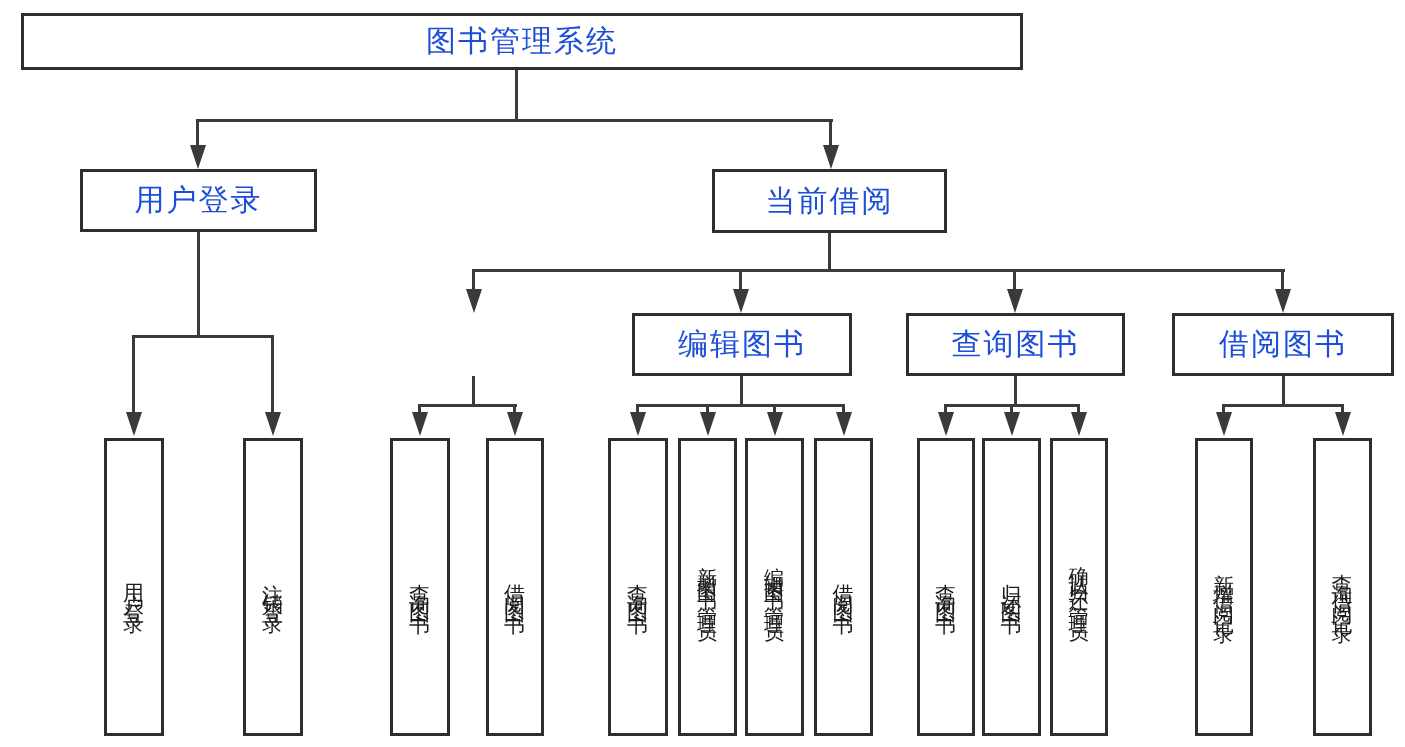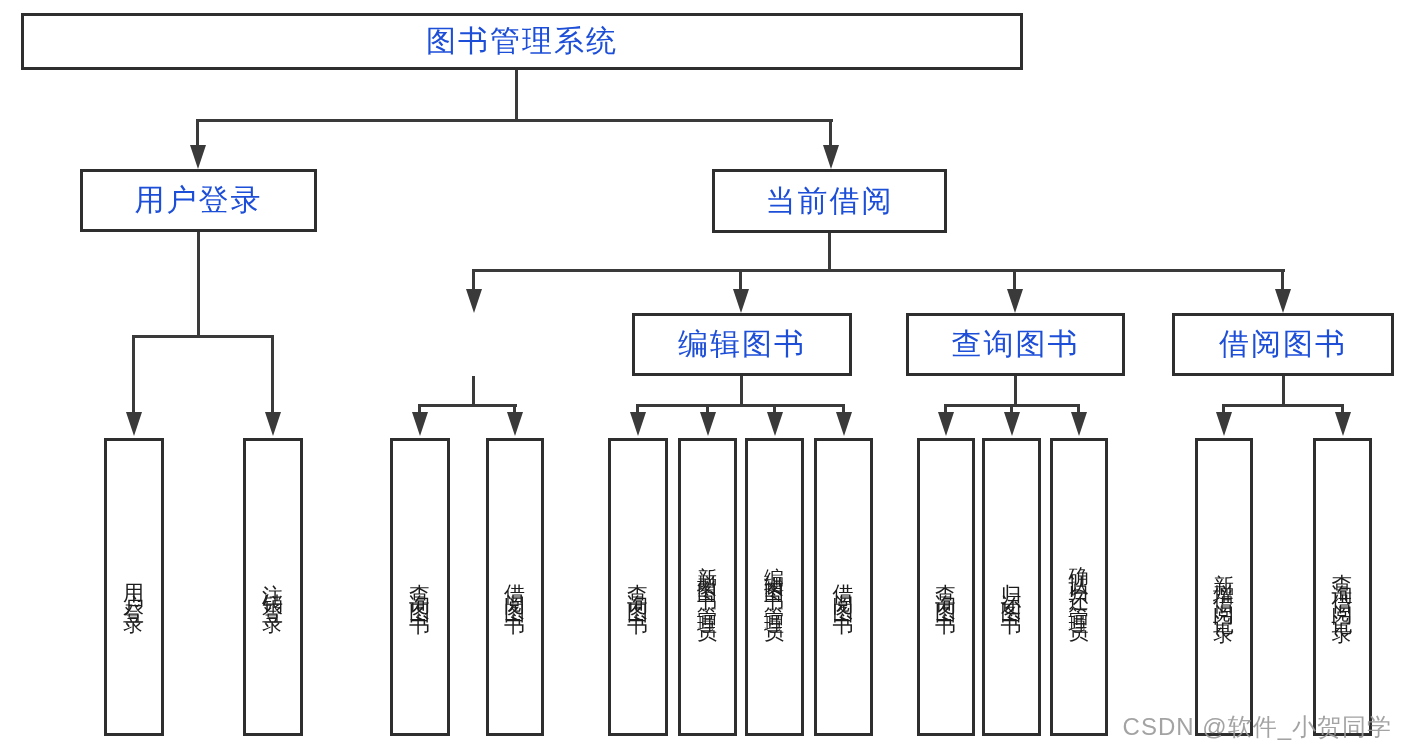--- a/index.html
+++ b/index.html
@@ -174,15 +174,14 @@
   <div class="line" style="left:1341px; top:404px; width:3px; height:10px;"></div>
   <div class="arrow" style="left:1335px; top:412px;"></div>
 
   <div class="leaf" style="left:1195px; width:58px;">
     <span>新增借阅记录</span>
   </div>
   <div class="leaf" style="left:1313px; width:59px;">
     <span>查询借阅记录</span>
   </div>
 
-  <div class="watermark">CSDN @软件_小贺同学</div>
 
 </div>
 
 </body></html>

